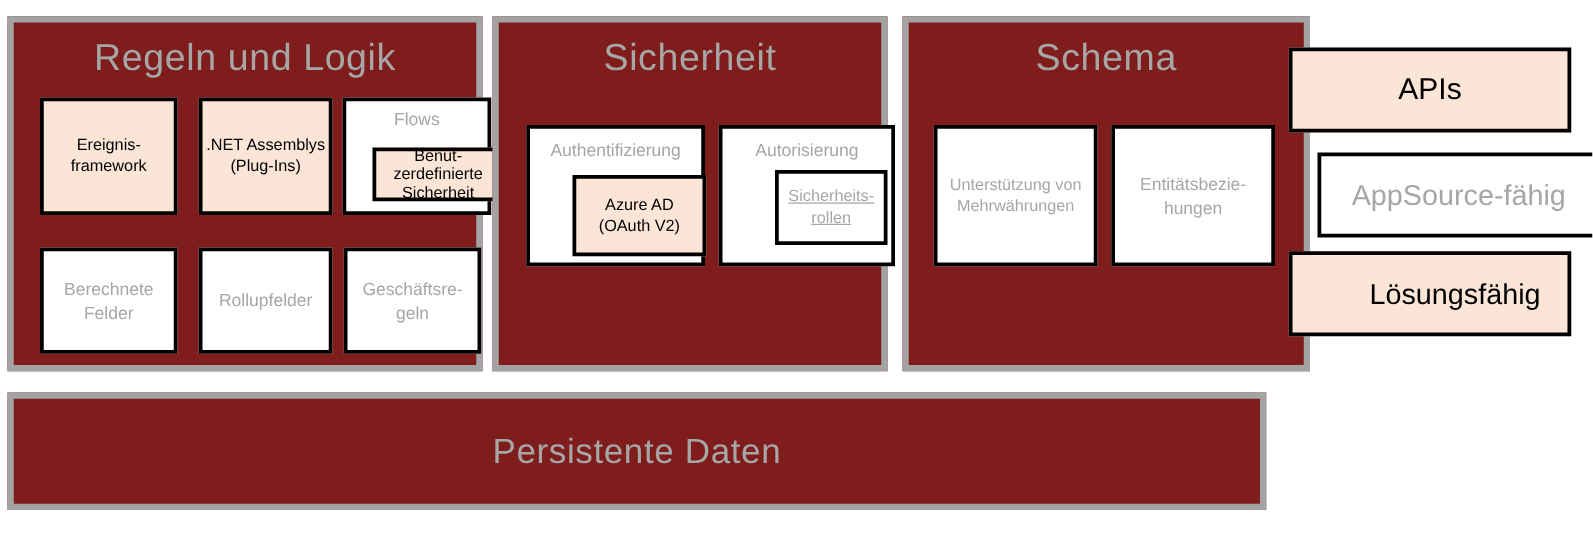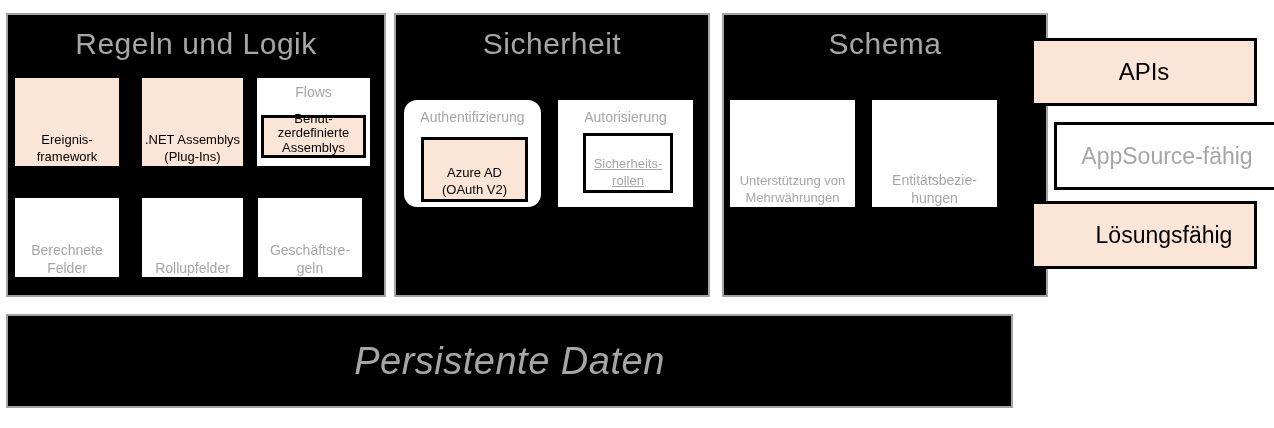--- a/index.html
+++ b/index.html
@@ -10,41 +10,42 @@
   .canvas {
     position: relative;
     width: 1274px;
     height: 428px;
     background: #ffffff;
     font-family: "Liberation Sans", sans-serif;
     overflow: hidden;
   }
   .panel {
     position: absolute;
-    border: 2px solid #a3a3a3;
-    background: #000000;
+    border: 5px solid #a3a3a3;
+    background: #7f1d1d;
     box-sizing: border-box;
   }
   .panel-title {
     text-align: center;
     font-size: 30px;
     line-height: 1.15;
     color: #a6a6a6;
     margin-top: 12px;
     font-weight: 400;
     letter-spacing: 0.5px;
   }
   .box {
     position: absolute;
     border: 3px solid #000000;
     box-sizing: border-box;
     display: flex;
-    align-items: flex-end;
+    align-items: center;
     justify-content: center;
     text-align: center;
+    margin-left: 17px;
   }
   .peach { background: #fbe5d6; color: #000000; }
   .white { background: #ffffff; color: #a6a6a6; }
   .lbl { white-space: pre-line; }
   .sm  { font-size: 13px; line-height: 1.3; }
   .md  { font-size: 14px; line-height: 1.3; }
   .tight { font-size: 13px; line-height: 1.1; }
   
   .headered {
     justify-content: flex-start;
@@ -66,24 +67,23 @@
     justify-content: center;
     text-align: center;
   }
   .badge-lg { font-size: 24px; }
   .badge-md { font-size: 23px; }
   .bottom-title {
     display: flex;
     align-items: center;
     justify-content: center;
     height: 100%;
-    font-size: 38px;
+    font-size: 28px;
     color: #a6a6a6;
     letter-spacing: 0.5px;
-    font-style: italic;
   }
 </style>
 </head>
 <body>
 
 <div class="canvas">
 
   <div class="panel" style="left:6px; top:13px; width:380px; height:284px;">
     <div class="panel-title">Regeln und Logik</div>
 
@@ -95,21 +95,21 @@
     <div class="box peach sm" style="left:131px; top:60px; width:107px; height:94px;">
       <span class="lbl">.NET Assemblys
 (Plug-Ins)</span>
     </div>
 
     <div class="box white md headered" style="left:246px; top:60px; width:119px; height:94px;">
       <span class="hdr hdr-sm lbl">Flows</span>
       <div class="box peach tight" style="left:4px; top:37px; width:105px; height:43px;">
         <span class="lbl">Benut-
 zerdefinierte
-Assemblys</span>
+Sicherheit</span>
       </div>
     </div>
 
     <div class="box white md" style="left:4px; top:180px; width:110px; height:85px;">
       <span class="lbl">Berechnete
 Felder</span>
     </div>
 
     <div class="box white md" style="left:131px; top:180px; width:107px; height:85px;">
       <span class="lbl">Rollupfelder</span>
@@ -117,21 +117,21 @@
 
     <div class="box white md" style="left:247px; top:180px; width:110px; height:85px;">
       <span class="lbl">Geschäftsre-
 geln</span>
     </div>
   </div>
 
   <div class="panel" style="left:394px; top:13px; width:316px; height:284px;">
     <div class="panel-title">Sicherheit</div>
 
-    <div class="box white md headered" style="left:5px; top:82px; width:143px; height:113px;border-radius:16px;">
+    <div class="box white md headered" style="left:5px; top:82px; width:143px; height:113px;">
       <span class="hdr lbl">Authentifizierung</span>
       <div class="box peach sm" style="left:17px; top:37px; width:107px; height:65px;">
         <span class="lbl">Azure AD
 (OAuth V2)</span>
       </div>
     </div>
 
     <div class="box white md headered" style="left:159px; top:82px; width:141px; height:113px;">
       <span class="hdr lbl">Autorisierung</span>
       <div class="box white sm" style="left:25px; top:33px; width:90px; height:60px;text-decoration:underline;">

